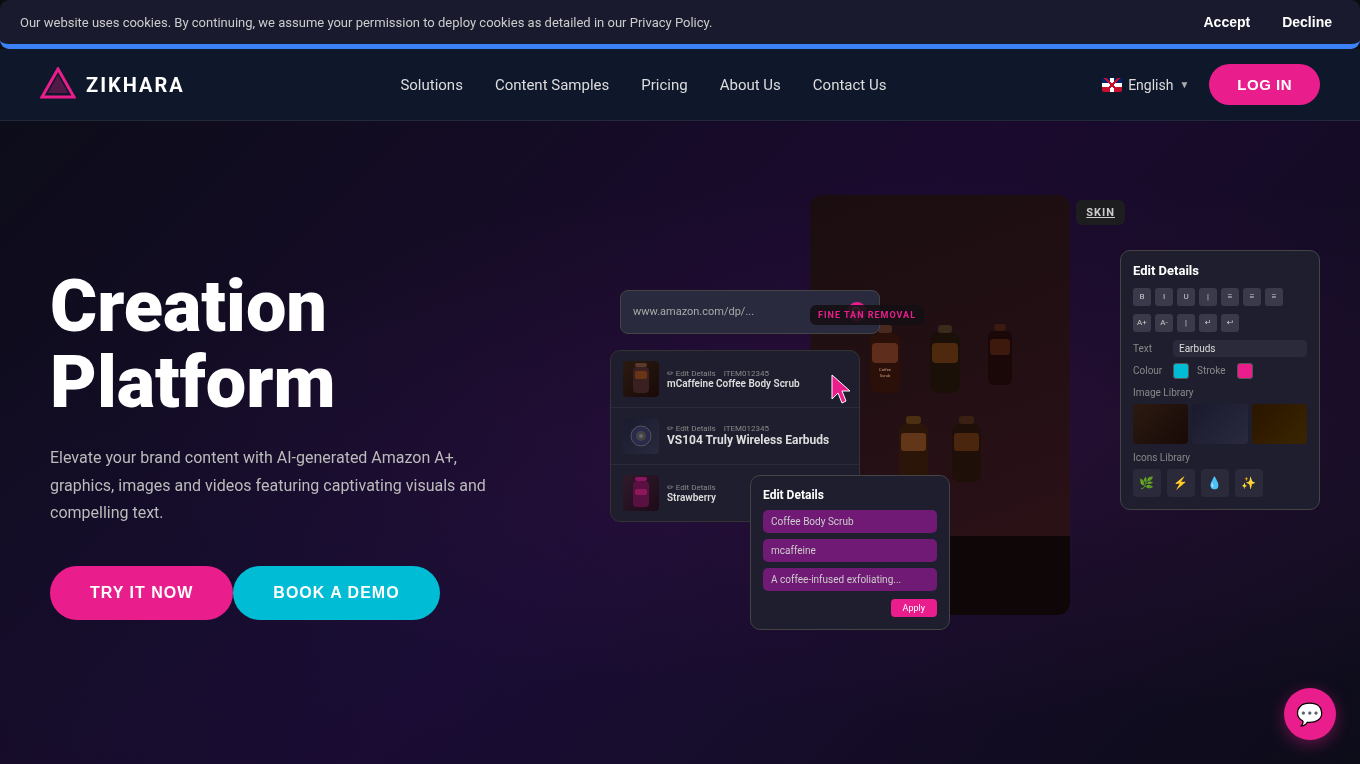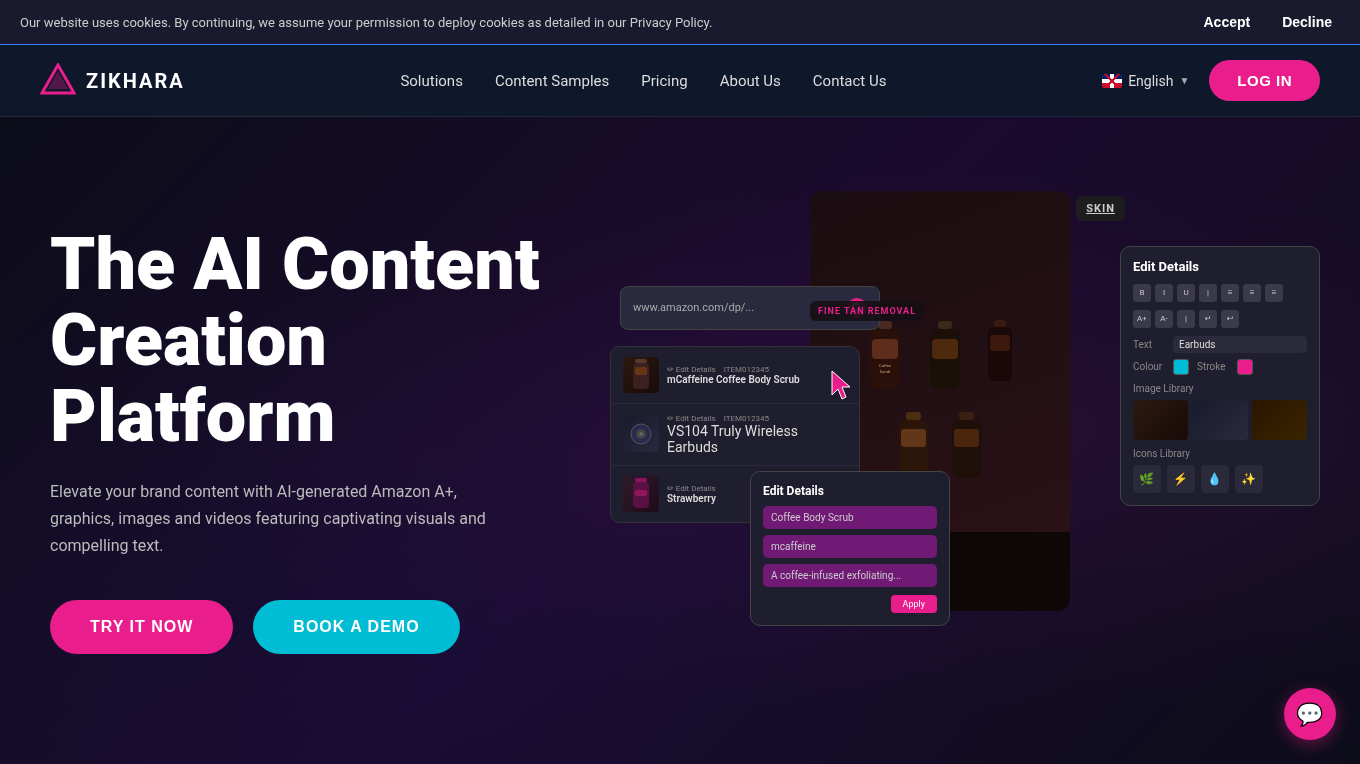--- a/index.html
+++ b/index.html
@@ -12,22 +12,23 @@
 
     
     .cookie-banner {
       background: #1a1a2e;
       color: #ccc;
       padding: 10px 20px;
       display: flex;
       align-items: center;
       justify-content: space-between;
       font-size: 13px;
-      border-bottom: 1px solid #3b82f6;
+      border-bottom: 5px solid #3b82f6;
       min-height: 45px;
+      border-radius: 9px;
     }
     .cookie-banner-text {
       flex: 1;
     }
     .cookie-actions {
       display: flex;
       gap: 16px;
     }
     .cookie-btn {
       background: none;
@@ -156,21 +157,20 @@
     }
     .hero-description {
       margin-top: 24px;
       font-size: 16px;
       color: #bbb;
       line-height: 1.7;
       max-width: 460px;
     }
     .hero-buttons {
       display: flex;
-      gap: 20px;
       margin-top: 40px;
     }
     .btn-try {
       background: #e91e8c;
       color: #fff;
       border: none;
       padding: 18px 40px;
       border-radius: 30px;
       font-size: 16px;
       font-weight: 700;
@@ -469,21 +469,20 @@
       <div class="flag-icon"></div>
       <span>English</span>
       <span class="chevron-down">▼</span>
     </div>
     <button class="login-btn">LOG IN</button>
   </div>
 </header>
 
 <section class="hero">
   <div class="hero-content">
-    <span class="hero-title-line1">The AI Content</span>
     <span class="hero-title-line2">Creation Platform</span>
     <p class="hero-description">Elevate your brand content with AI-generated Amazon A+, graphics, images and videos featuring captivating visuals and compelling text.</p>
     <div class="hero-buttons">
       <button class="btn-try">TRY IT NOW</button>
       <button class="btn-demo">BOOK A DEMO</button>
     </div>
   </div>
 
   <div class="hero-image">
     <div class="mock-container">
@@ -529,21 +528,21 @@
               <circle cx="14" cy="14" r="10" fill="#2a2a4e" stroke="#555" stroke-width="1"></circle>
               <circle cx="14" cy="14" r="5" fill="#444"></circle>
               <circle cx="14" cy="14" r="2" fill="#666"></circle>
             </svg>
           </div>
           <div class="product-info">
             <div style="font-size:8px; color:#888; display:flex; gap:8px;">
               <span>✏ Edit Details</span>
               <span>ITEM012345</span>
             </div>
-            <div style="font-size:14px; color:#ddd; font-weight:400;">VS104 Truly Wireless Earbuds</div>
+            <div style="font-size:12px; color:#ddd; font-weight:700;">VS104 Truly Wireless Earbuds</div>
           </div>
         </div>
 
         <div class="product-item">
           <div class="product-thumb" style="background: linear-gradient(135deg,#2e1a2a,#1e0a18); border-radius:4px; display:flex; align-items:center; justify-content:center;">
             <svg width="28" height="36" viewBox="0 0 28 36" fill="none">
               <rect x="8" y="2" width="12" height="4" rx="2" fill="#8B1560"></rect>
               <rect x="6" y="6" width="16" height="26" rx="4" fill="#5a1040"></rect>
               <rect x="8" y="14" width="12" height="6" rx="2" fill="#c42070" opacity="0.5"></rect>
             </svg>

